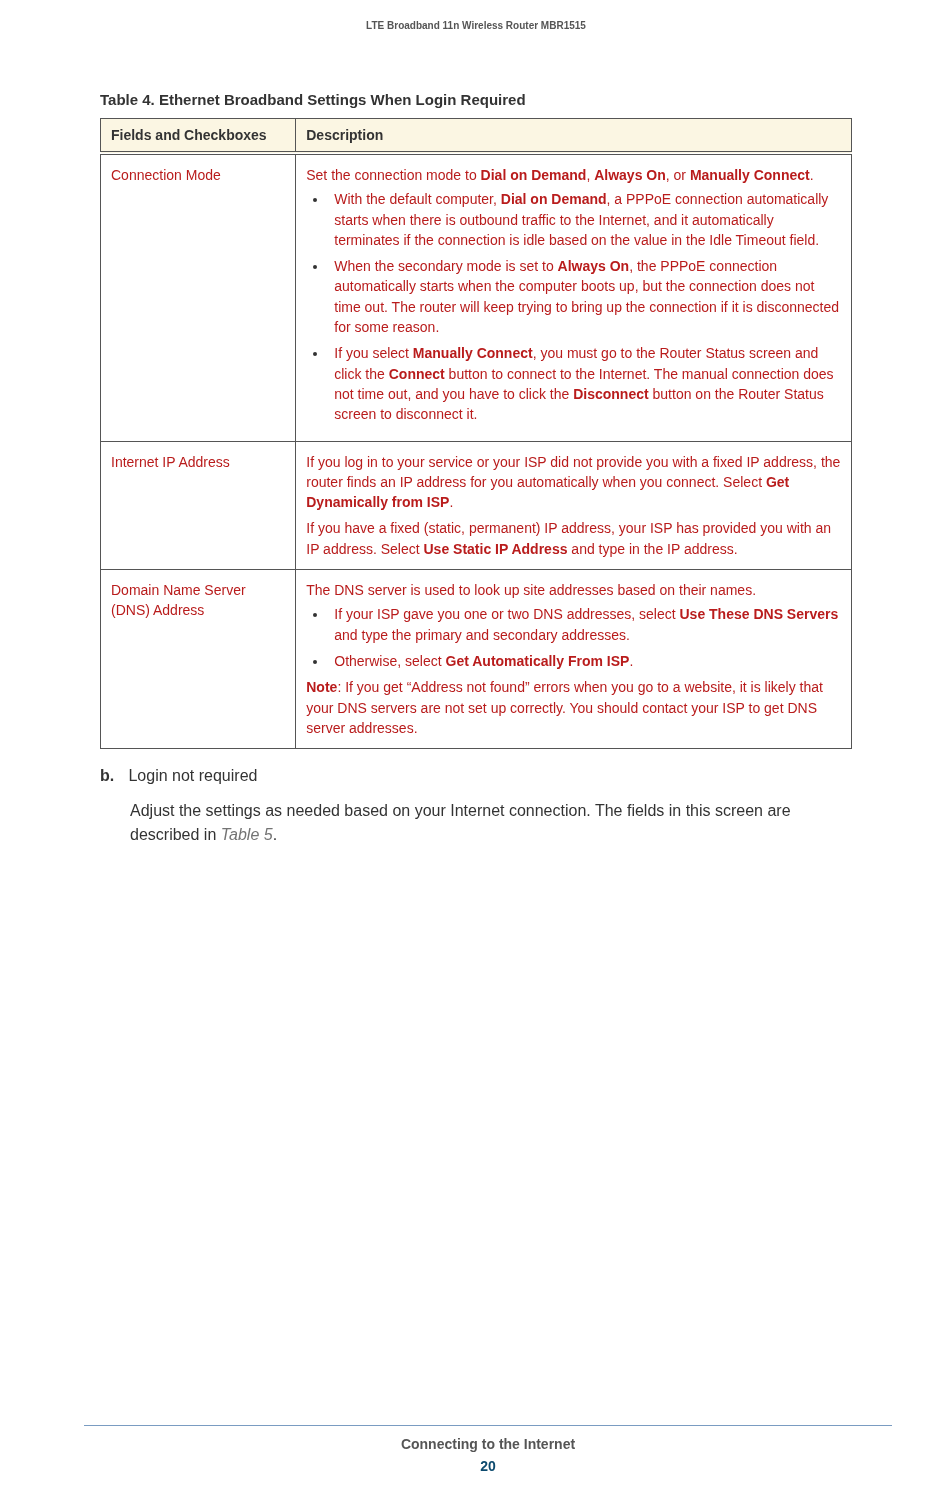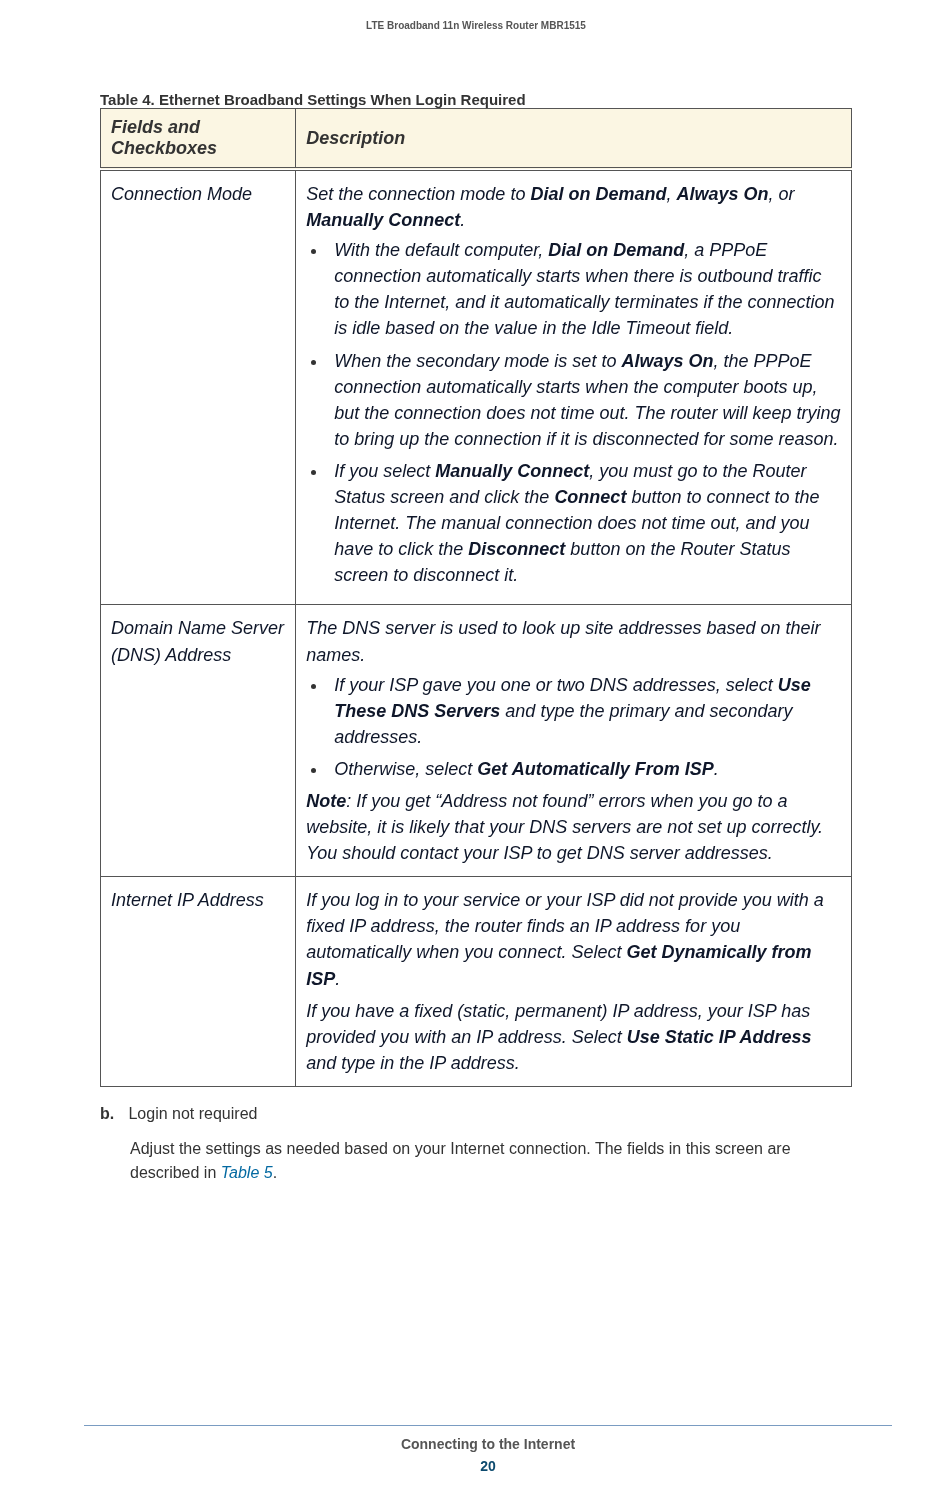--- a/index.html
+++ b/index.html
@@ -21,40 +21,40 @@
       padding-top: 20px;
       padding-bottom: 60px;
     }
     .content {
       padding: 0 100px;
     }
     .table-caption {
       font-weight: bold;
       font-size: 15px;
       color: #333;
+      margin-bottom: 10px;
     }
     table {
       border-collapse: collapse;
       width: 100%;
-      font-size: 18px;
-      font-style: italic;
+      font-size: 14px;
     }
     th {
       background: #fbf6e3;
       border: 1.5px solid #555;
       padding: 8px 10px;
       text-align: left;
       font-weight: bold;
       color: #333;
     }
     td {
       border: 1.5px solid #555;
       padding: 10px 10px;
       vertical-align: top;
-      color: #0f172a;
+      color: #b91c1c;
       line-height: 1.45;
     }
     td:first-child {
       width: 26%;
     }
     .bullet-list {
       margin: 4px 0 0 0;
       padding-left: 22px;
     }
     .bullet-list li {
@@ -76,21 +76,21 @@
       width: 24px;
     }
     .section-b-desc {
       margin-top: 14px;
       margin-left: 30px;
       font-size: 16px;
       line-height: 1.5;
       color: #333;
     }
     .link-ref {
-      color: #0369a1;
+      color: #737373;
       font-style: italic;
     }
     .page-footer {
       position: absolute;
       bottom: 18px;
       left: 0;
       right: 0;
       text-align: center;
       font-size: 14px;
       margin-left: 24px;
@@ -135,35 +135,35 @@
         <td>
           <span>Set the connection mode to </span><span class="bold">Dial on Demand</span><span>, </span><span class="bold">Always On</span><span>, or </span><span class="bold">Manually Connect</span><span>.</span>
           <ul class="bullet-list">
             <li><span>With the default computer, </span><span class="bold">Dial on Demand</span><span>, a PPPoE connection automatically starts when there is outbound traffic to the Internet, and it automatically terminates if the connection is idle based on the value in the Idle Timeout field.</span></li>
             <li><span>When the secondary mode is set to </span><span class="bold">Always On</span><span>, the PPPoE connection automatically starts when the computer boots up, but the connection does not time out. The router will keep trying to bring up the connection if it is disconnected for some reason.</span></li>
             <li><span>If you select </span><span class="bold">Manually Connect</span><span>, you must go to the Router Status screen and click the </span><span class="bold">Connect</span><span> button to connect to the Internet. The manual connection does not time out, and you have to click the </span><span class="bold">Disconnect</span><span> button on the Router Status screen to disconnect it.</span></li>
           </ul>
         </td>
       </tr>
       <tr>
+        <td>Internet IP Address</td>
+        <td>
+          <div><span>If you log in to your service or your ISP did not provide you with a fixed IP address, the router finds an IP address for you automatically when you connect. Select </span><span class="bold">Get Dynamically from ISP</span><span>.</span></div>
+          <div style="margin-top:6px"><span>If you have a fixed (static, permanent) IP address, your ISP has provided you with an IP address. Select </span><span class="bold">Use Static IP Address</span><span> and type in the IP address.</span></div>
+        </td>
+      </tr>
+      <tr>
         <td>Domain Name Server (DNS) Address</td>
         <td>
           <div>The DNS server is used to look up site addresses based on their names.</div>
           <ul class="bullet-list">
             <li><span>If your ISP gave you one or two DNS addresses, select </span><span class="bold">Use These DNS Servers</span><span> and type the primary and secondary addresses.</span></li>
             <li><span>Otherwise, select </span><span class="bold">Get Automatically From ISP</span><span>.</span></li>
           </ul>
           <div style="margin-top:4px"><span class="bold">Note</span><span>: If you get “Address not found” errors when you go to a website, it is likely that your DNS servers are not set up correctly. You should contact your ISP to get DNS server addresses.</span></div>
-        </td>
-      </tr>
-      <tr>
-        <td>Internet IP Address</td>
-        <td>
-          <div><span>If you log in to your service or your ISP did not provide you with a fixed IP address, the router finds an IP address for you automatically when you connect. Select </span><span class="bold">Get Dynamically from ISP</span><span>.</span></div>
-          <div style="margin-top:6px"><span>If you have a fixed (static, permanent) IP address, your ISP has provided you with an IP address. Select </span><span class="bold">Use Static IP Address</span><span> and type in the IP address.</span></div>
         </td>
       </tr>
     </tbody>
   </table>
 
   <div class="section-b">
     <span class="label">b.</span>
     <span>Login not required</span>
     <div class="section-b-desc">
       <span>Adjust the settings as needed based on your Internet connection. The fields in this screen are described in </span><span class="link-ref">Table 5</span><span>.</span>

